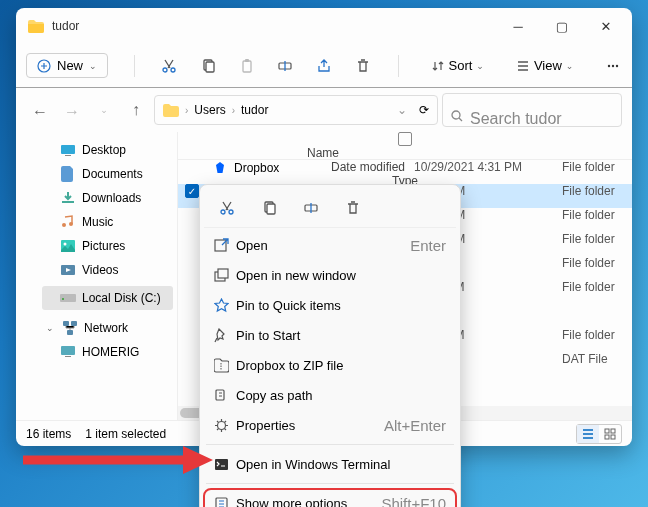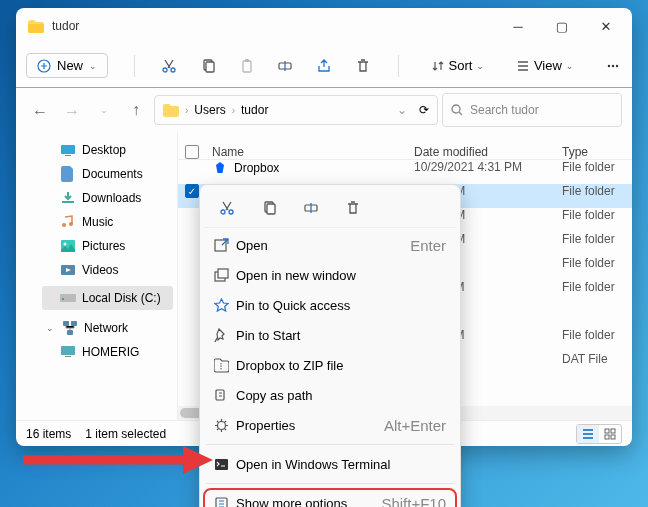--- a/index.html
+++ b/index.html
@@ -14,29 +14,29 @@
 .tb-sep { width: 1px; height: 22px; background: #e0e0e0; margin: 0 6px; }
 .tb-icon { width: 34px; height: 30px; display: flex; align-items: center; justify-content: center; cursor: pointer; border-radius: 4px; }
 .tb-icon svg { width: 16px; height: 16px; }
 .tb-text { display: flex; align-items: center; gap: 4px; font-size: 13px; padding: 4px 6px; cursor: pointer; }
 .navbar { height: 44px; display: flex; align-items: center; padding: 0 10px; gap: 4px; }
 .nav-arrow { width: 28px; height: 28px; display: flex; align-items: center; justify-content: center; cursor: pointer; color: #666; }
 .nav-arrow.disabled { color: #bbb; }
 .address { flex: 1; height: 30px; border: 1px solid #ddd; border-radius: 4px; display: flex; align-items: center; padding: 0 8px; gap: 6px; font-size: 12px; }
 .address .chv { color: #999; font-size: 10px; }
 .address .spacer { flex: 1; }
-.search { width: 180px; height: 30px; border: 1px solid #ddd; border-radius: 4px; display: flex; align-items: center; padding: 16px 8px; gap: 6px; color: #888; font-size: 12px; }
+.search { width: 180px; height: 30px; border: 1px solid #ddd; border-radius: 4px; display: flex; padding: 16px 8px; gap: 6px; color: #888; font-size: 16px; }
 .body { flex: 1; display: flex; overflow: hidden; margin-left: 22px; }
 .sidebar { width: 140px; border-right: 1px solid #eee; padding: 6px 0; overflow-y: auto; font-size: 12px; }
 .sb-item { display: flex; align-items: center; height: 24px; padding-left: 22px; gap: 6px; cursor: pointer; }
 .sb-item.selected { background: #e4e4e4; border-radius: 3px; margin: 0 4px; padding-left: 18px; }
 .sb-item.group { padding-left: 8px; margin-top: 6px; }
 .sb-icon { width: 16px; height: 16px; display: flex; align-items: center; justify-content: center; }
 .main { flex: 1; display: flex; flex-direction: column; position: relative; }
-.cols { height: 28px; display: flex; align-items: flex-end; border-bottom: 1px solid #eee; font-size: 12px; color: #444; }
+.cols { height: 28px; display: flex; align-items: center; border-bottom: 1px solid #eee; font-size: 12px; color: #444; flex-direction: column; }
 .col-check { width: 28px; display: flex; justify-content: center; }
 .col-name { width: 208px; padding-left: 6px; }
 .col-date { width: 148px; }
 .col-type { flex: 1; }
 .rows { flex: 1; overflow: hidden; }
 .row { height: 24px; display: flex; align-items: flex-start; font-size: 12px; }
 .row.selected { background: #cce8ff; }
 .row .cell-check { width: 28px; display: flex; justify-content: center; }
 .row .cell-name { width: 208px; display: flex; align-items: center; gap: 6px; padding-left: 6px; }
 .row .cell-date { width: 148px; color: #555; }
@@ -451,21 +451,21 @@
         </svg>
       </span>
       <span class="ci-label">Open in new window</span>
     </div>
   <div class="ctx-item">
       <span class="ci-icon">
         <svg width="15" height="15" viewBox="0 0 15 15">
           <path d="M7.5 1 l2 4 4.5.5 -3.3 3 1 4.5 -4.2-2.3 -4.2 2.3 1-4.5 L1 5.5 5.5 5 Z" fill="none" stroke="#2773c9" stroke-width="1.2"></path>
         </svg>
       </span>
-      <span class="ci-label">Pin to Quick access</span>
+      <span class="ci-label">Pin to Quick items</span>
     </div>
   <div class="ctx-item">
       <span class="ci-icon">
         <svg width="15" height="15" viewBox="0 0 15 15">
           <path d="M5 1 l5 5 -2 2 1 3 -3-1 -2 2 -1-6 Z" fill="none" stroke="#555" stroke-width="1.2"></path>
           <path d="M3 10 l-2 4" stroke="#555" stroke-width="1.2"></path>
         </svg>
       </span>
       <span class="ci-label">Pin to Start</span>
     </div>

